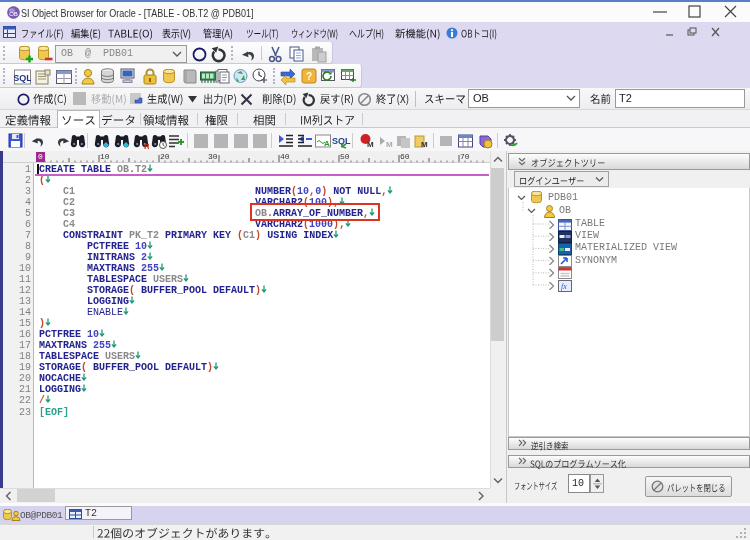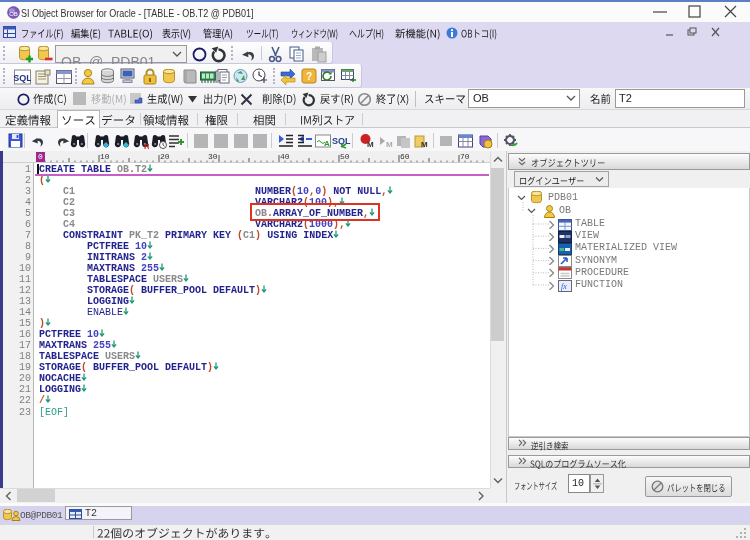--- a/index.html
+++ b/index.html
@@ -77,21 +77,21 @@
       <ellipse cx="5.5" cy="2.5" rx="5.0" ry="2.2" fill="#f9e49a" stroke="#b8922a"></ellipse>
       <path d="M7 13 h7 M10.5 9.5 v7" stroke="#18a018" stroke-width="2.4"></path>
     </svg>
     <svg class="abs" style="left:38px;top:46px" width="17" height="18">
       <ellipse cx="5.5" cy="2.5" rx="5.0" ry="2.2" fill="#f7d97a" stroke="#b8922a"></ellipse>
       <path d="M0.5 2.5 v9 a5.0 2.2 0 0 0 10 0 v-9" fill="#f0c84f" stroke="#b8922a"></path>
       <ellipse cx="5.5" cy="2.5" rx="5.0" ry="2.2" fill="#f9e49a" stroke="#b8922a"></ellipse>
       <path d="M7 13 h7.5" stroke="#d03030" stroke-width="2.6"></path>
     </svg>
     <div class="abs" style="left:55px;top:45px;width:132px;height:18px;background:#f0f0f0;border:1px solid #999;"></div>
-    <div class="abs" style="left:61px;top:56px;width:110px;height:12px;font-size:14px;color:#888;line-height:12px;font-family:Liberation Sans, sans-serif">OB&nbsp;&nbsp;@&nbsp;&nbsp;PDB01</div>
+    <div class="abs" style="left:61px;top:48px;width:110px;height:12px;font-size:10px;color:#888;line-height:12px;font-family:Liberation Mono, monospace">OB&nbsp;&nbsp;@&nbsp;&nbsp;PDB01</div>
     <svg class="abs" style="left:172px;top:50px" width="10" height="8">
       <path d="M1 2 l4 4 4-4" stroke="#555" stroke-width="1.3" fill="none"></path>
     </svg>
     <svg class="abs" style="left:192px;top:47px" width="15" height="15">
       <circle cx="7.5" cy="7.5" r="6" fill="none" stroke="#1a1a66" stroke-width="1.8"></circle>
     </svg>
     <svg class="abs" style="left:210px;top:46px" width="17" height="17">
       <path d="M4.2 5.6 a5.8 5.8 0 1 0 4.3 -2.1" fill="none" stroke="#2e3538" stroke-width="2.5"></path>
       <path d="M8.3 0.6 l-6.6 1.6 4.4 4.6 z" fill="#2e3538"></path>
     </svg>
@@ -585,21 +585,21 @@
       </svg>
 <span style="color:#23238f;font-weight:bold">NOCACHE</span><svg width="6" height="9" style="vertical-align:-1px">
         <path d="M3 0.5 v6.2 M0.9 4.3 L3 7 l2.1 -2.7" stroke="#1f9a78" stroke-width="1.3" fill="none"></path>
       </svg>
 <span style="color:#23238f;font-weight:bold">LOGGING</span><svg width="6" height="9" style="vertical-align:-1px">
         <path d="M3 0.5 v6.2 M0.9 4.3 L3 7 l2.1 -2.7" stroke="#1f9a78" stroke-width="1.3" fill="none"></path>
       </svg>
 <span style="color:#c04a28;font-weight:bold">/</span><svg width="6" height="9" style="vertical-align:-1px">
         <path d="M3 0.5 v6.2 M0.9 4.3 L3 7 l2.1 -2.7" stroke="#1f9a78" stroke-width="1.3" fill="none"></path>
       </svg>
-<span style="color:#2e9e8e;font-weight:normal">[EOF]</span></pre>
+<span style="color:#2e9e8e;font-weight:bold">[EOF]</span></pre>
     <div class="abs" style="left:35px;top:174.3px;width:454px;height:1.5px;background:#c75fc7"></div>
     <div class="abs" style="left:37px;top:164px;width:1.5px;height:9.5px;background:#111"></div>
     <div class="abs" style="left:250px;top:203px;width:130px;height:17.5px;border:2.5px solid #dd3322"></div>
     <div class="abs" style="left:490px;top:151px;width:15px;height:337px;background:#f0f0f0;border-left:1px solid #dcdcdc"></div>
     <svg class="abs" style="left:493px;top:156px" width="10" height="7">
       <path d="M1 5.5 l4 -4 4 4" stroke="#606060" stroke-width="1.4" fill="none"></path>
     </svg>
     <svg class="abs" style="left:493px;top:477px" width="10" height="7">
       <path d="M1 1.5 l4 4 4 -4" stroke="#606060" stroke-width="1.4" fill="none"></path>
     </svg>
@@ -681,29 +681,27 @@
     </svg>
     <div class="abs" style="left:575px;top:255.60000000000002px;width:170px;height:10px;font-size:10px;font-family:'Liberation Mono',monospace;color:#787878;line-height:10px;">SYNONYM</div>
     <svg class="abs" style="left:548px;top:268.3px" width="7" height="9">
       <path d="M1.5 1 l4 4 -4 4" stroke="#888" stroke-width="1.3" fill="none"></path>
     </svg>
     <svg class="abs" style="left:558px;top:267.3px" width="14" height="12">
       <rect x="0.5" y="0.5" width="13" height="11" fill="#fff" stroke="#888"></rect>
       <rect x="0.5" y="0.5" width="13" height="3" fill="#cc3333"></rect>
       <path d="M2.5 6.5 h9 M2.5 9 h9" stroke="#c8c8c8" stroke-width="1.4"></path>
     </svg>
-    <div class="abs" style="left:575px;top:267.8px;width:170px;height:10px;font-size:10px;font-family:'Liberation Mono',monospace;color:#787878;line-height:10px;">PROCEDURE</div>
     <svg class="abs" style="left:548px;top:280.5px" width="7" height="9">
       <path d="M1.5 1 l4 4 -4 4" stroke="#888" stroke-width="1.3" fill="none"></path>
     </svg>
     <svg class="abs" style="left:558px;top:279.5px" width="14" height="12">
       <rect x="0.5" y="0.5" width="13" height="11" fill="#e8eeff" stroke="#667"></rect>
       <text x="3" y="9" font-size="8" font-style="italic" fill="#2a5ad0" font-family="Liberation Serif">fx</text>
     </svg>
-    <div class="abs" style="left:575px;top:280px;width:170px;height:10px;font-size:10px;font-family:'Liberation Mono',monospace;color:#787878;line-height:10px;">FUNCTION</div>
     <svg class="abs" style="left:508px;top:188px" width="242" height="249">
       <path d="M15 14 v9" stroke="#bbb" stroke-width="1" stroke-dasharray="1 1.5"></path>
       <path d="M25 27 v9" stroke="#bbb" stroke-width="1" stroke-dasharray="1 1.5"></path>
       <path d="M25 36 v61" stroke="#bbb" stroke-width="1" stroke-dasharray="1 1.5"></path>
       <path d="M25 36 h16" stroke="#bbb" stroke-width="1" stroke-dasharray="1 1.5"></path>
       <path d="M25 48.2 h16" stroke="#bbb" stroke-width="1" stroke-dasharray="1 1.5"></path>
       <path d="M25 60.4 h16" stroke="#bbb" stroke-width="1" stroke-dasharray="1 1.5"></path>
       <path d="M25 72.6 h16" stroke="#bbb" stroke-width="1" stroke-dasharray="1 1.5"></path>
       <path d="M25 84.8 h16" stroke="#bbb" stroke-width="1" stroke-dasharray="1 1.5"></path>
       <path d="M25 97 h16" stroke="#bbb" stroke-width="1" stroke-dasharray="1 1.5"></path>

